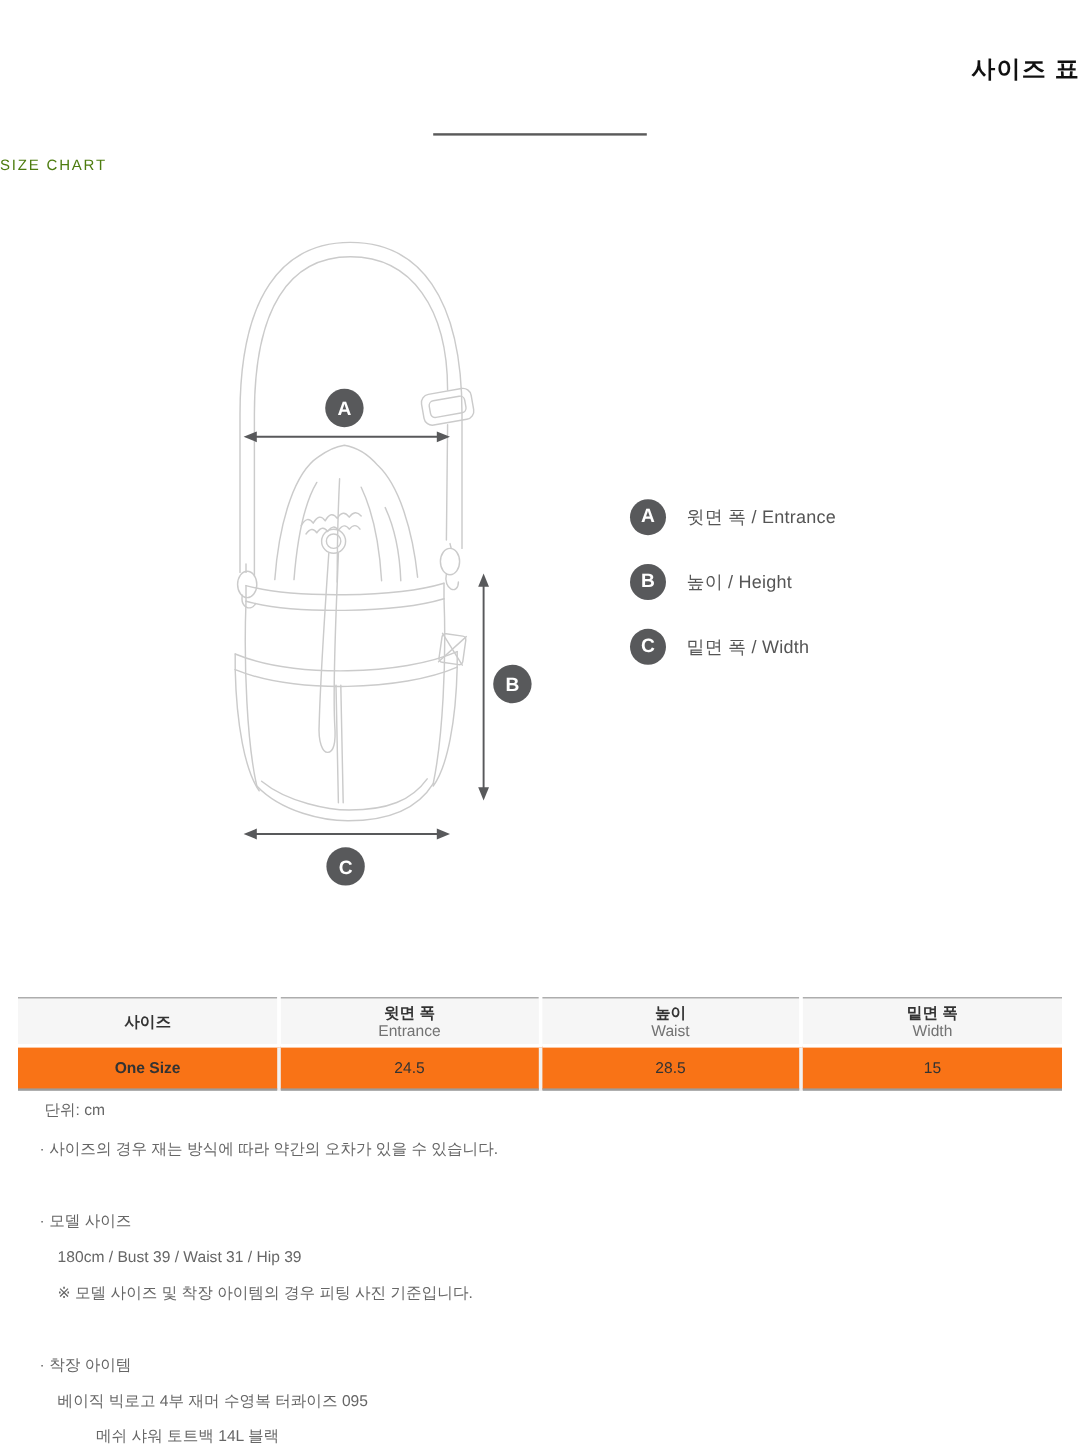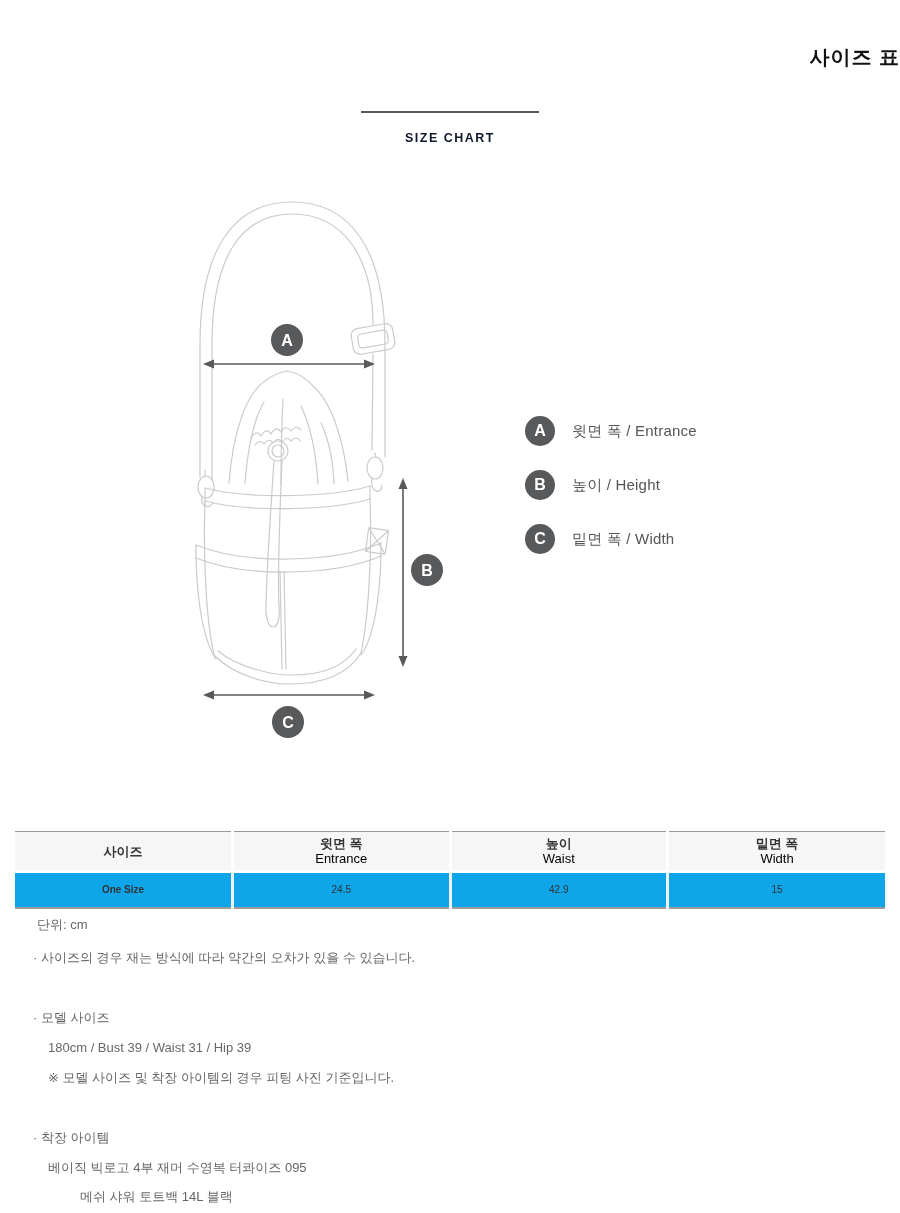--- a/index.html
+++ b/index.html
@@ -17,23 +17,22 @@
     text-align: right;
     font-size: 20px; font-weight: bold; color: #111;
     letter-spacing: 1px;
   }
   .title-divider {
     position: absolute; top: 111px; left: 361px;
     width: 178px; height: 2px; background: #5a5a5a;
   }
   .page-subtitle {
     position: absolute; top: 131px; left: 0; width: 100%;
-    text-align: center;
-    font-size: 12.5px; color: #0f172a; letter-spacing: 1.5px;
-    font-weight: bold;
+    font-size: 12.5px; color: #4d7c0f; letter-spacing: 1.5px;
+    font-weight: normal;
   }
 
   
   .bag-svg { position: absolute; left: 185px; top: 195px; }
   .sketch { stroke: #cbcbcb; fill: none; stroke-width: 1.2; stroke-linecap: round; stroke-linejoin: round; }
   .measure-line { stroke: #58595b; stroke-width: 1.6; }
   .measure-head { fill: #58595b; stroke: none; }
   .marker-circle { fill: #58595b; }
   .marker-letter {
     fill: #ffffff; font-size: 16px; font-weight: bold;
@@ -61,22 +60,22 @@
     border-top: 1px solid #999; border-bottom: 2px solid #9c9c9c;
   }
   .size-table th, .size-table td { width: 25%; text-align: center; vertical-align: middle; }
   .size-table th {
     background: #f6f6f6; font-size: 13px; color: #333;
     padding: 4px 0; line-height: 15px; height: 37px;
     border-bottom: 3px solid #fff; font-weight: bold; margin-top: 34px;
   }
   .size-table th + th, .size-table td + td { border-left: 3px solid #fff; }
   .size-table td + td { border-left: 3px solid #f1f1f1; }
-  .size-table th .en { font-weight: normal; color: #000000; display: block; }
-  .size-table td { height: 36px; font-size: 10px; color: #333; background: #0ea5e9; }
+  .size-table th .en { font-weight: normal; color: #737373; display: block; }
+  .size-table td { height: 36px; font-size: 13px; color: #333; background: #f97316; }
   .size-table td.size-name { font-weight: bold; }
 
   
   .note-line { position: absolute; font-size: 13px; color: #666; line-height: 16px; white-space: pre; }
   .n-unit   { left: 37px; top: 917px; }
   .n-warn   { left: 33px; top: 950px; }
   .n-model-t{ left: 33px; top: 1010px; }
   .n-model  { left: 48px; top: 1040px; }
   .n-fit    { left: 48px; top: 1070px; }
   .n-out-t  { left: 33px; top: 1130px; }
@@ -202,21 +201,21 @@
         <th>
           <span>밑면 폭</span>
           <span class="en">Width</span>
         </th>
       </tr>
     </thead>
     <tbody>
       <tr>
         <td class="size-name">One Size</td>
         <td>24.5</td>
-        <td>42.9</td>
+        <td>28.5</td>
         <td>15</td>
       </tr>
     </tbody>
   </table>
 </div>
 
 <div class="note-line n-unit">단위: cm</div>
 <div class="note-line n-warn">· 사이즈의 경우 재는 방식에 따라 약간의 오차가 있을 수 있습니다.</div>
 <div class="note-line n-model-t">· 모델 사이즈</div>
 <div class="note-line n-model">180cm / Bust 39 / Waist 31 / Hip 39</div>

